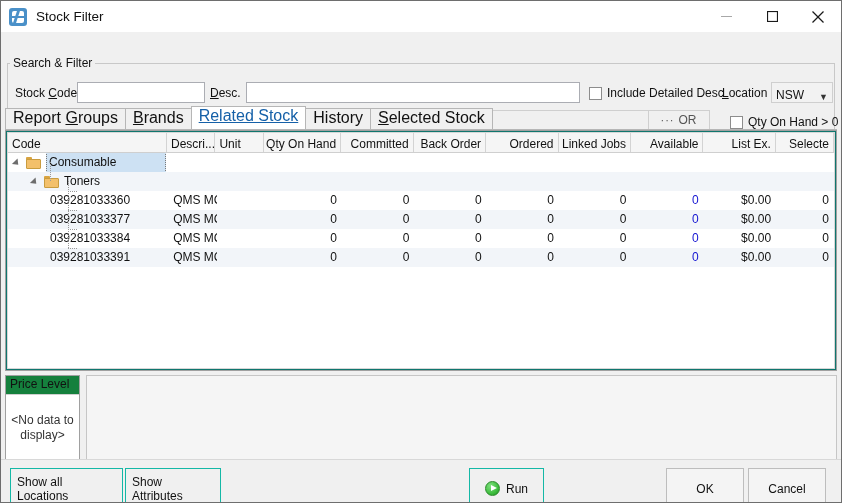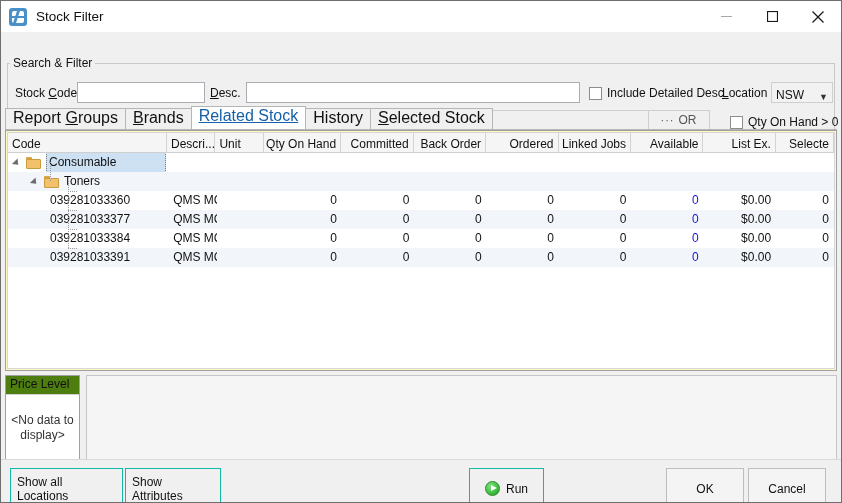--- a/index.html
+++ b/index.html
@@ -252,21 +252,21 @@
   .tab u { text-decoration: underline; }
 
   
   .grid {
     position: absolute;
     left: 4px; top: 129px;
     right: 4px;
     height: 241px;
     box-sizing: border-box;
     border: 1px solid #a0a0a0;
-    background: #fef9c3;
+    background: #0f766e;
     overflow: hidden;
   }
   .grid-inner {
     position: absolute;
     left: 1px; top: 1px; right: 1px; bottom: 1px;
     border: 1px solid #d7d7d7;
     box-sizing: border-box;
     background: #ffffff;
     overflow: hidden;
   }
@@ -377,21 +377,21 @@
     box-sizing: border-box;
     border: 1px solid #a0a0a0;
     background: #ffffff;
     display: flex;
     flex-direction: column;
   }
   .pl-head {
     height: 19px;
     box-sizing: border-box;
     border-bottom: 1px solid #cfcfcf;
-    background: #4d7c0f;
+    background: #15803d;
     font-size: 12px;
     padding: 1px 4px 0 4px;
     color: #111;
     white-space: nowrap;
   }
   .pl-body {
     flex: 1;
     display: flex;
     align-items: center;
     justify-content: center;

